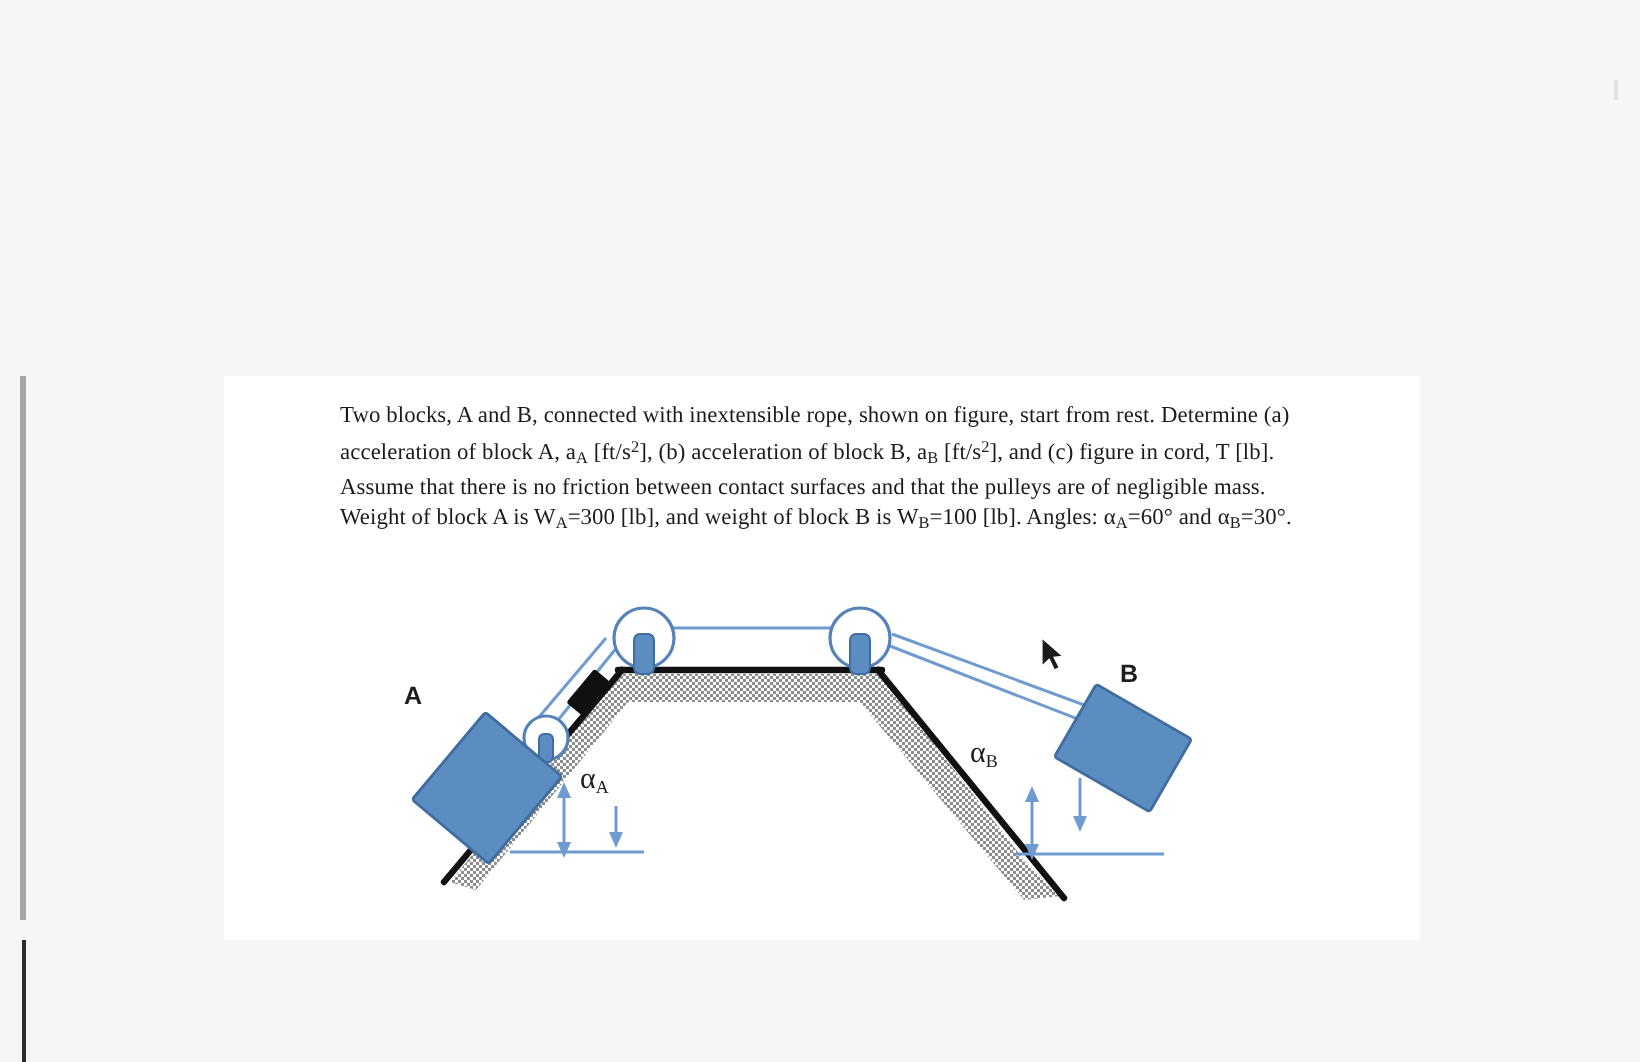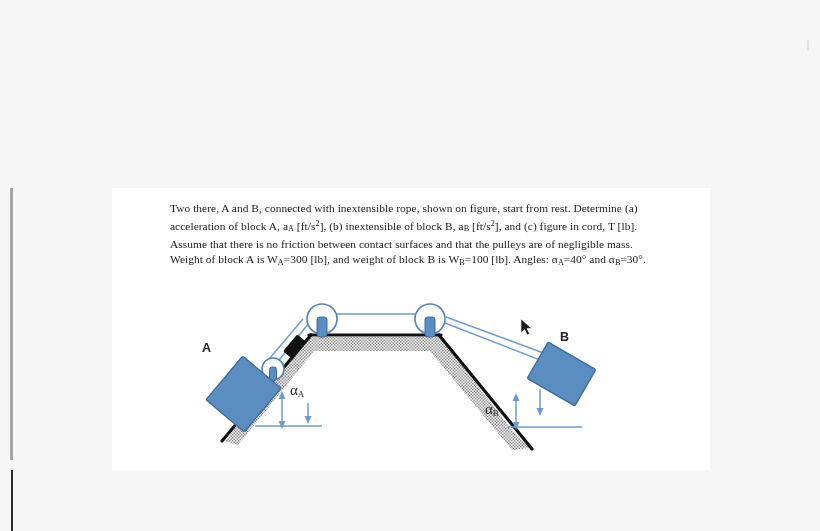--- a/index.html
+++ b/index.html
@@ -113,38 +113,38 @@
     font-size: 15px;
     color: #1d1d1d;
     font-style: normal;
     text-align: right;
   }
   .angle-label sub {
     font-size: 9px;
     vertical-align: -0.25em;
   }
   .angle-a { left: 178px; top: 89px; }
-  .angle-b { left: 373px; top: 108px; }
+  .angle-b { left: 373px; top: 76px; }
 </style>
 </head>
 <body>
 
 <div id="canvas">
 
   <div class="left-rule"></div>
   <div class="left-rule-lower"></div>
 
   <div class="corner-tick"></div>
 
   <div class="doc-panel">
 
-    <div class="problem-text"><span>Two there, A and B, connected with inextensible rope, shown on figure, start from rest. Determine</span>
-      <span>(a) acceleration of block A, a</span><sub>A</sub><span> [ft/s</span><sup>2</sup><span>], (b) inextensible of block B, a</span><sub>B</sub><span> [ft/s</span><sup>2</sup><span>], and (c) figure in cord, T</span>
+    <div class="problem-text"><span>Two blocks, A and B, connected with inextensible rope, shown on figure, start from rest. Determine</span>
+      <span>(a) acceleration of block A, a</span><sub>A</sub><span> [ft/s</span><sup>2</sup><span>], (b) acceleration of block B, a</span><sub>B</sub><span> [ft/s</span><sup>2</sup><span>], and (c) figure in cord, T</span>
       <span>[lb]. Assume that there is no friction between contact surfaces and that the pulleys are of negligible</span>
-      <span>mass. Weight of block A is W</span><sub>A</sub><span>=300 [lb], and weight of block B is W</span><sub>B</sub><span>=100 [lb]. Angles: α</span><sub>A</sub><span>=40° and</span>
+      <span>mass. Weight of block A is W</span><sub>A</sub><span>=300 [lb], and weight of block B is W</span><sub>B</sub><span>=100 [lb]. Angles: α</span><sub>A</sub><span>=60° and</span>
       <span>α</span><sub>B</sub><span>=30°.</span></div>
 
     <div class="figure">
       <svg width="598" height="160" viewBox="0 0 598 160" xmlns="http://www.w3.org/2000/svg">
         <defs>
           <pattern id="hatchPattern" width="3" height="3" patternUnits="userSpaceOnUse">
             <rect width="3" height="3" fill="#ffffff"></rect>
             <rect width="1.5" height="1.5" fill="#8d8d8d"></rect>
             <rect x="1.5" y="1.5" width="1.5" height="1.5" fill="#8d8d8d"></rect>
           </pattern>

